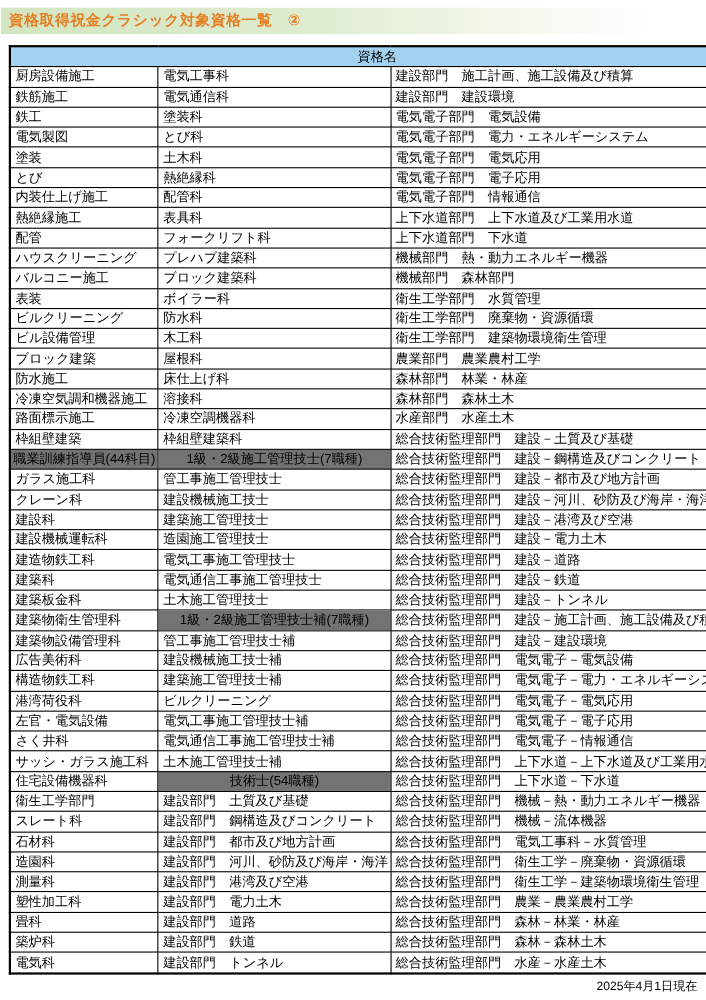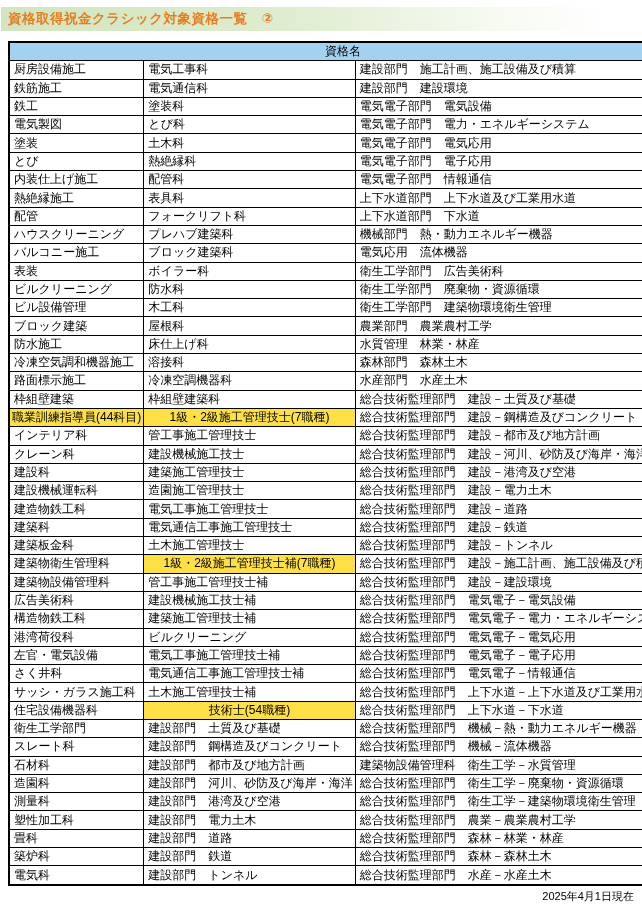--- a/index.html
+++ b/index.html
@@ -16,21 +16,21 @@
     font-size:13.5px;font-weight:bold;line-height:24px;padding-left:7px;
     color:#e67f22;letter-spacing:0.5px;white-space:nowrap;
   }
   .table-wrap{position:absolute;left:8px;top:41px;}
   table{border-collapse:collapse;table-layout:fixed;border:2px solid #000;}
   col.c1{width:205px;} col.c2{width:214px;} col.c3{width:207px;}
   th,td{border:1px solid #000;height:17.3px;font-size:12px;
     white-space:nowrap;overflow:hidden;vertical-align:middle;}
   th{background:#a2d2f0;font-weight:normal;text-align:center;padding:0;}
   td{padding:0 2px 0 4px;text-align:left;}
-  td.hl{background:#fde047;text-align:center;padding:0 2px;margin-left:27px;}
+  td.hl{background:#737373;text-align:center;padding:0 2px;margin-left:27px;}
   .fit{display:inline-block;white-space:nowrap;transform-origin:0 50%;}
   td.hl .fit{transform-origin:50% 50%;}
   .footer-note{
     position:absolute;right:8px;top:889px;font-size:11px;color:#000;
     white-space:nowrap;
   }
 </style>
 </head>
 <body>
 
@@ -97,46 +97,46 @@
           <td><span class="fit">上下水道部門　下水道</span></td>
         </tr>
         <tr>
           <td><span class="fit">ハウスクリーニング</span></td>
           <td><span class="fit">プレハブ建築科</span></td>
           <td><span class="fit">機械部門　熱・動力エネルギー機器</span></td>
         </tr>
         <tr>
           <td><span class="fit">バルコニー施工</span></td>
           <td><span class="fit">ブロック建築科</span></td>
-          <td><span class="fit">電気応用　流体機器</span></td>
+          <td><span class="fit">機械部門　森林部門</span></td>
         </tr>
         <tr>
           <td><span class="fit">表装</span></td>
           <td><span class="fit">ボイラー科</span></td>
-          <td><span class="fit">衛生工学部門　広告美術科</span></td>
+          <td><span class="fit">衛生工学部門　水質管理</span></td>
         </tr>
         <tr>
           <td><span class="fit">ビルクリーニング</span></td>
           <td><span class="fit">防水科</span></td>
           <td><span class="fit">衛生工学部門　廃棄物・資源循環</span></td>
         </tr>
         <tr>
           <td><span class="fit">ビル設備管理</span></td>
           <td><span class="fit">木工科</span></td>
           <td><span class="fit">衛生工学部門　建築物環境衛生管理</span></td>
         </tr>
         <tr>
           <td><span class="fit">ブロック建築</span></td>
           <td><span class="fit">屋根科</span></td>
           <td><span class="fit">農業部門　農業農村工学</span></td>
         </tr>
         <tr>
           <td><span class="fit">防水施工</span></td>
           <td><span class="fit">床仕上げ科</span></td>
-          <td><span class="fit">水質管理　林業・林産</span></td>
+          <td><span class="fit">森林部門　林業・林産</span></td>
         </tr>
         <tr>
           <td><span class="fit">冷凍空気調和機器施工</span></td>
           <td><span class="fit">溶接科</span></td>
           <td><span class="fit">森林部門　森林土木</span></td>
         </tr>
         <tr>
           <td><span class="fit">路面標示施工</span></td>
           <td><span class="fit">冷凍空調機器科</span></td>
           <td><span class="fit">水産部門　水産土木</span></td>
@@ -145,21 +145,21 @@
           <td><span class="fit">枠組壁建築</span></td>
           <td><span class="fit">枠組壁建築科</span></td>
           <td><span class="fit">総合技術監理部門　建設－土質及び基礎</span></td>
         </tr>
         <tr>
           <td class="hl"><span class="fit">職業訓練指導員(44科目)</span></td>
           <td class="hl"><span class="fit">1級・2級施工管理技士(7職種)</span></td>
           <td><span class="fit">総合技術監理部門　建設－鋼構造及びコンクリート</span></td>
         </tr>
         <tr>
-          <td><span class="fit">インテリア科</span></td>
+          <td><span class="fit">ガラス施工科</span></td>
           <td><span class="fit">管工事施工管理技士</span></td>
           <td><span class="fit">総合技術監理部門　建設－都市及び地方計画</span></td>
         </tr>
         <tr>
           <td><span class="fit">クレーン科</span></td>
           <td><span class="fit">建設機械施工技士</span></td>
           <td><span class="fit">総合技術監理部門　建設－河川、砂防及び海岸・海洋</span></td>
         </tr>
         <tr>
           <td><span class="fit">建設科</span></td>
@@ -237,21 +237,21 @@
           <td><span class="fit">総合技術監理部門　機械－熱・動力エネルギー機器</span></td>
         </tr>
         <tr>
           <td><span class="fit">スレート科</span></td>
           <td><span class="fit">建設部門　鋼構造及びコンクリート</span></td>
           <td><span class="fit">総合技術監理部門　機械－流体機器</span></td>
         </tr>
         <tr>
           <td><span class="fit">石材科</span></td>
           <td><span class="fit">建設部門　都市及び地方計画</span></td>
-          <td><span class="fit">建築物設備管理科　衛生工学－水質管理</span></td>
+          <td><span class="fit">総合技術監理部門　電気工事科－水質管理</span></td>
         </tr>
         <tr>
           <td><span class="fit">造園科</span></td>
           <td><span class="fit">建設部門　河川、砂防及び海岸・海洋</span></td>
           <td><span class="fit">総合技術監理部門　衛生工学－廃棄物・資源循環</span></td>
         </tr>
         <tr>
           <td><span class="fit">測量科</span></td>
           <td><span class="fit">建設部門　港湾及び空港</span></td>
           <td><span class="fit">総合技術監理部門　衛生工学－建築物環境衛生管理</span></td>

